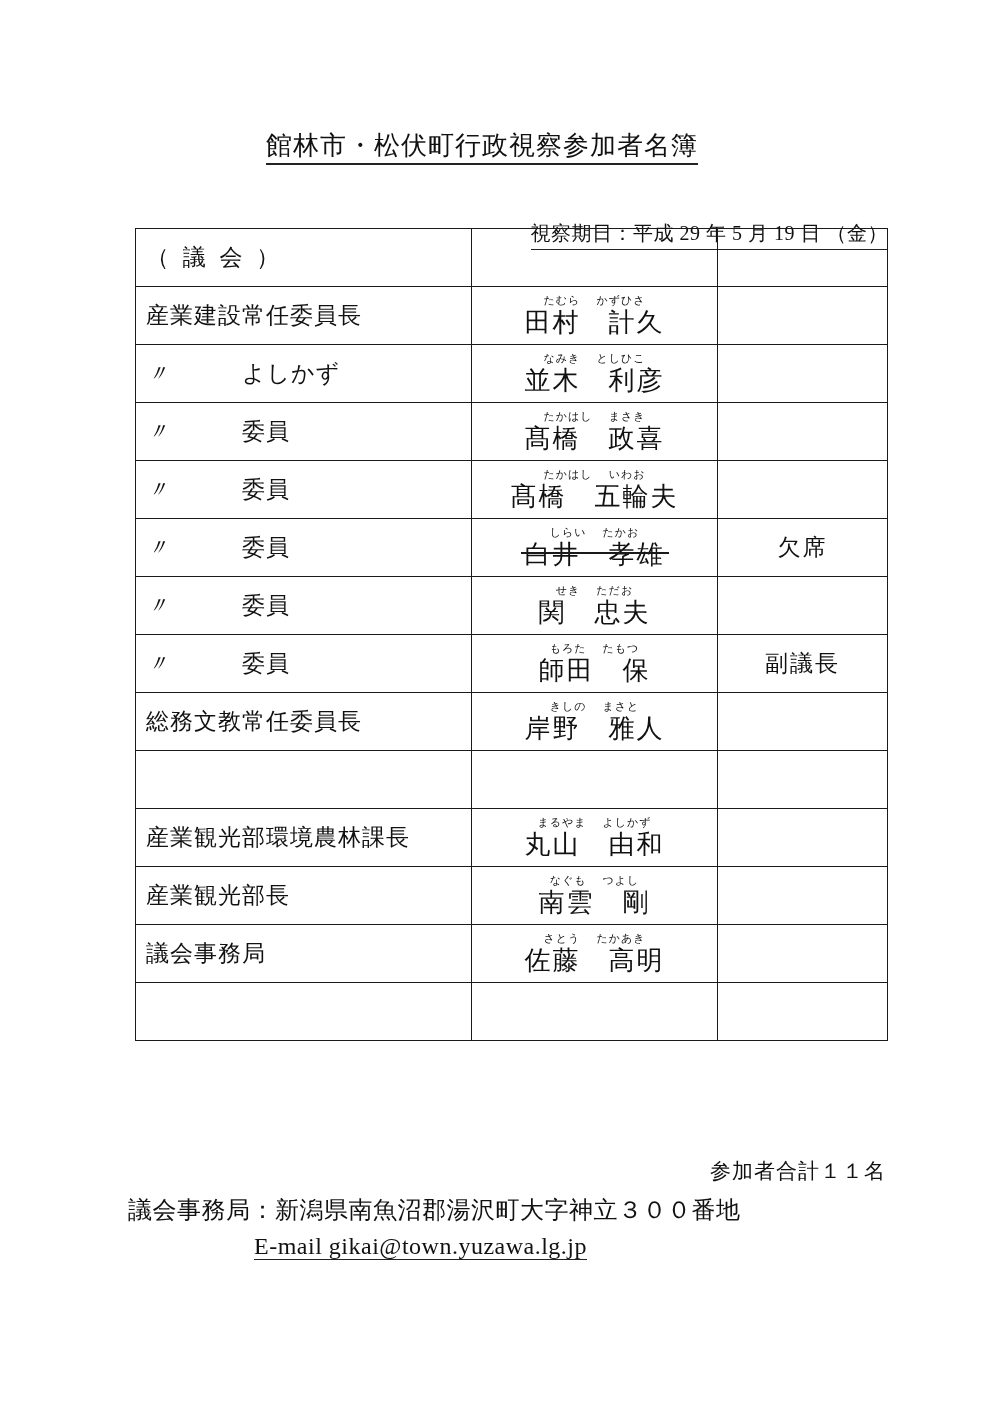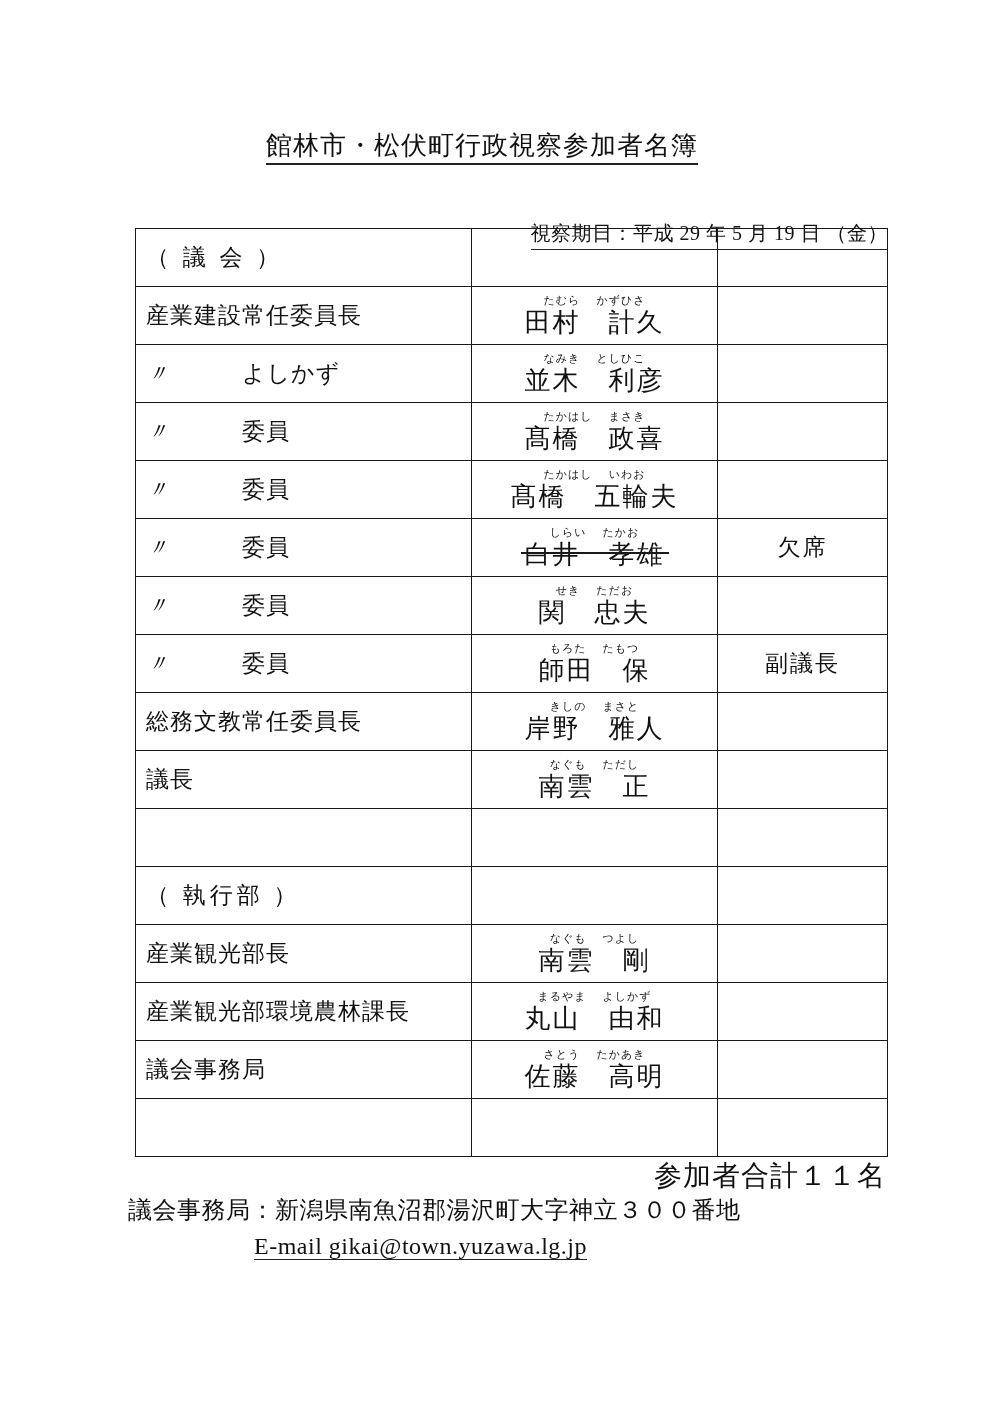--- a/index.html
+++ b/index.html
@@ -132,21 +132,21 @@
     letter-spacing: 2px;
   }
 
   .empty-row td { height: 57px; }
 
   
   .total-line {
     position: absolute;
     right: 114px;
     top: 1157px;
-    font-size: 28px;
+    font-size: 21px;
     letter-spacing: 1px;
   }
   .contact {
     position: absolute;
     left: 128px;
     top: 1192px;
     font-size: 24px;
     line-height: 1.52;
     letter-spacing: 0.5px;
   }
@@ -320,77 +320,56 @@
             </span>
             <span class="kanji-row">
               <span>岸野</span>
               <span>雅人</span>
             </span>
           </span>
         </td>
         <td class="note-cell"></td>
       </tr>
 
-      <tr>
-        <td class="role-text">議長</td>
-        <td class="name-cell">
-          <span class="name-wrap">
-            <span class="ruby-row">
-              <span>なぐも</span>
-              <span>ただし</span>
-            </span>
-            <span class="kanji-row">
-              <span>南雲</span>
-              <span>正</span>
-            </span>
-          </span>
-        </td>
-        <td class="note-cell"></td>
-      </tr>
 
       <tr class="empty-row">
         <td></td>
         <td></td>
         <td></td>
       </tr>
 
-      <tr>
-        <td class="section-head">（  執行部  ）</td>
-        <td></td>
-        <td></td>
+
+      <tr>
+        <td class="role-text">産業観光部環境農林課長</td>
+        <td class="name-cell">
+          <span class="name-wrap">
+            <span class="ruby-row">
+              <span>まるやま</span>
+              <span>よしかず</span>
+            </span>
+            <span class="kanji-row">
+              <span>丸山</span>
+              <span>由和</span>
+            </span>
+          </span>
+        </td>
+        <td class="note-cell"></td>
       </tr>
 
       <tr>
         <td class="role-text">産業観光部長</td>
         <td class="name-cell">
           <span class="name-wrap">
             <span class="ruby-row">
               <span>なぐも</span>
               <span>つよし</span>
             </span>
             <span class="kanji-row">
               <span>南雲</span>
               <span>剛</span>
-            </span>
-          </span>
-        </td>
-        <td class="note-cell"></td>
-      </tr>
-
-      <tr>
-        <td class="role-text">産業観光部環境農林課長</td>
-        <td class="name-cell">
-          <span class="name-wrap">
-            <span class="ruby-row">
-              <span>まるやま</span>
-              <span>よしかず</span>
-            </span>
-            <span class="kanji-row">
-              <span>丸山</span>
-              <span>由和</span>
             </span>
           </span>
         </td>
         <td class="note-cell"></td>
       </tr>
 
       <tr>
         <td class="role-text">議会事務局</td>
         <td class="name-cell">
           <span class="name-wrap">

